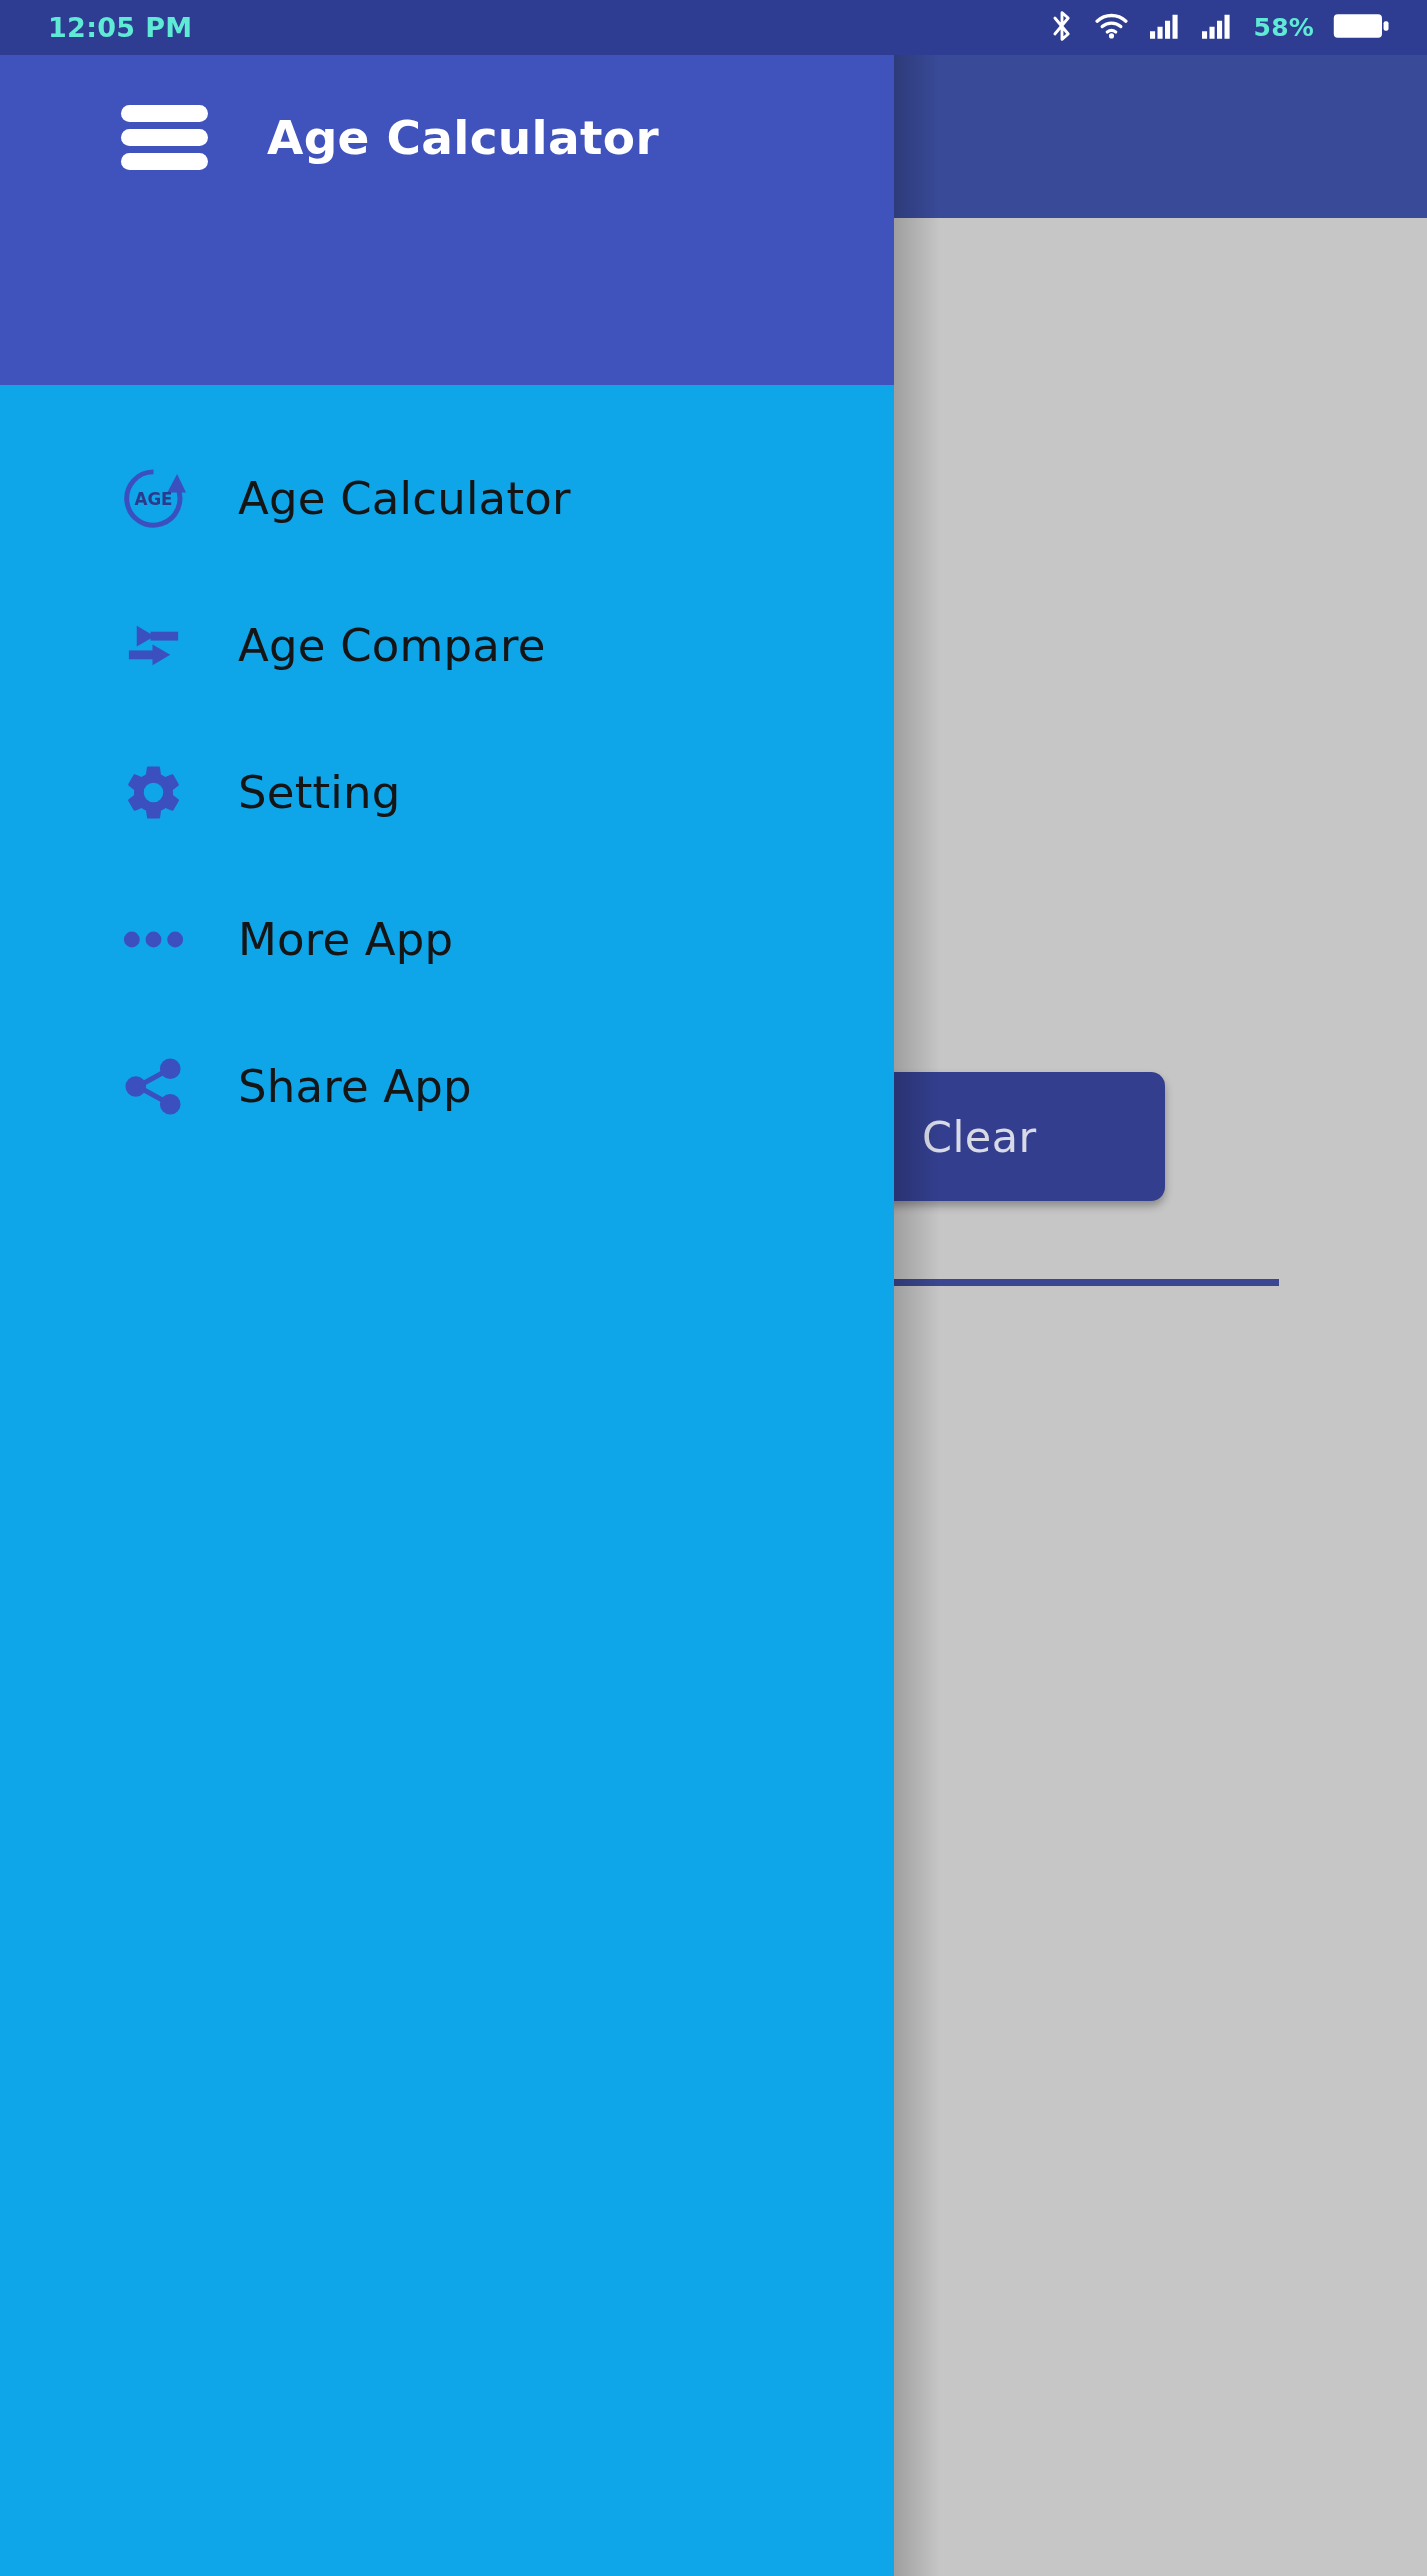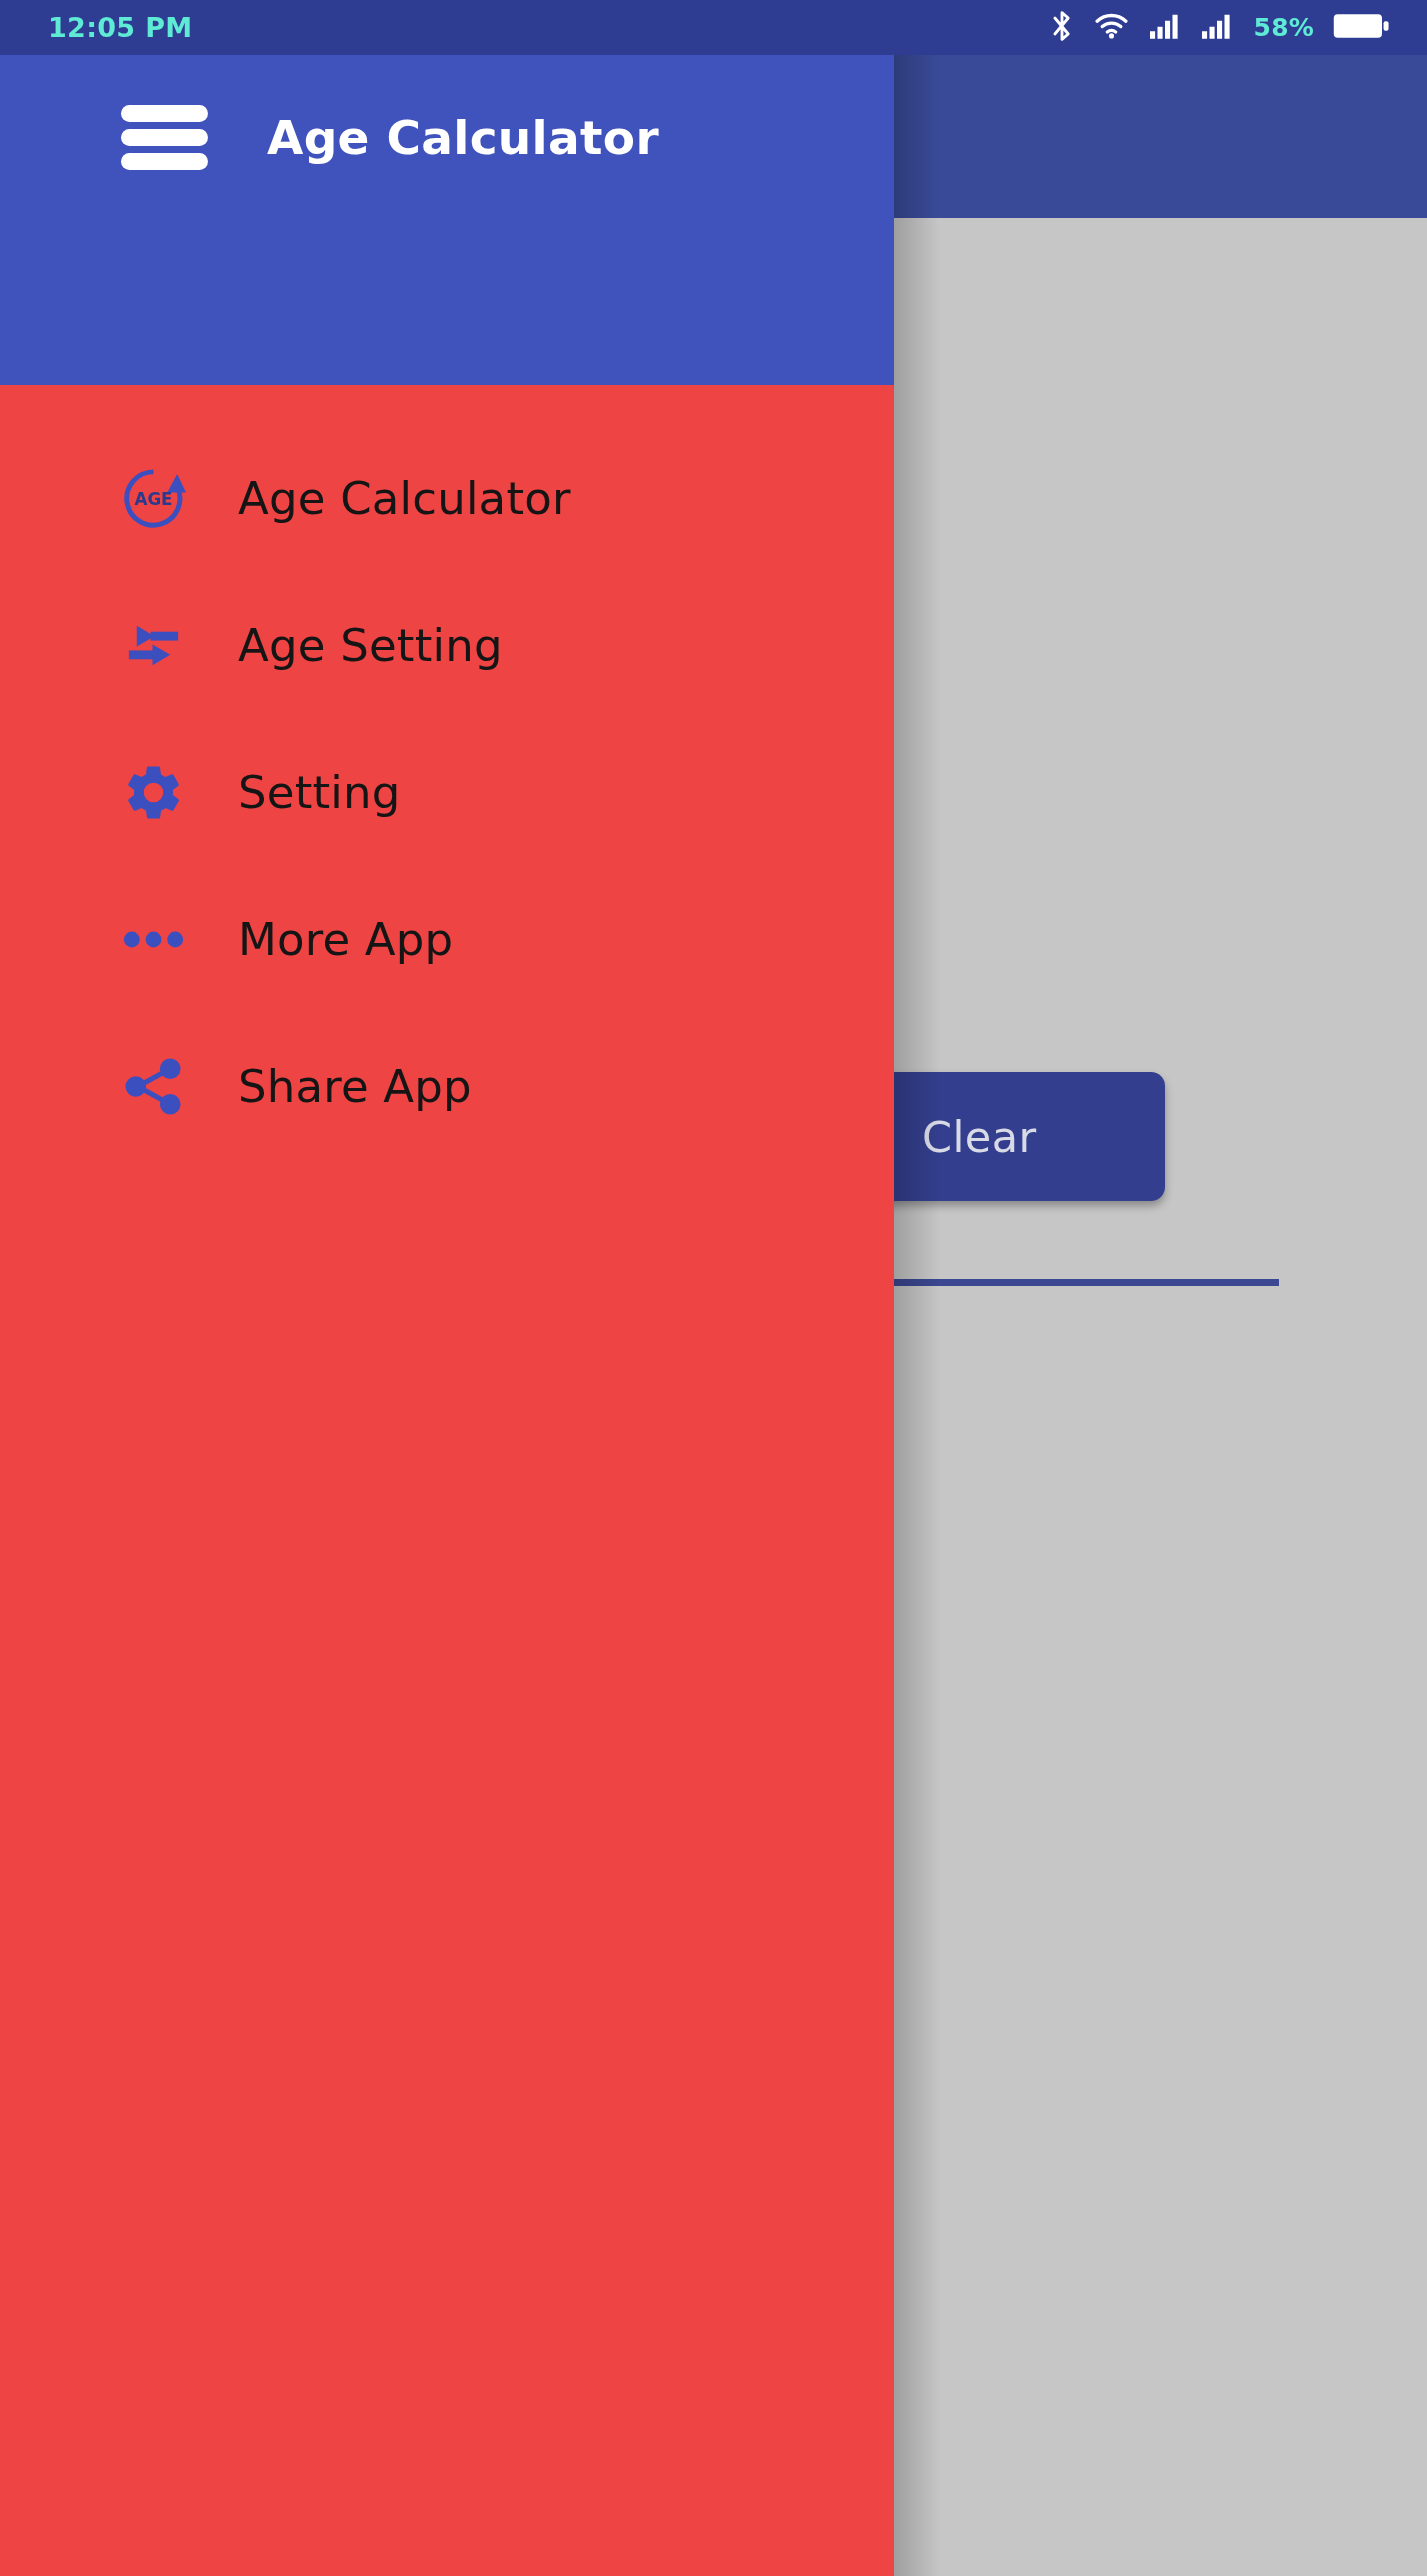--- a/index.html
+++ b/index.html
@@ -85,21 +85,21 @@
     position:absolute; left:894px; top:0;
     width:46px; height:2576px;
     background:linear-gradient(to right, rgba(0,0,0,0.20), rgba(0,0,0,0.0));
     pointer-events:none;
   }
 
   
   #drawer {
     position:absolute; left:0; top:55px;
     width:894px; height:2521px;
-    background:#ef4444;
+    background:#0ea5e9;
   }
   #drawer-header {
     position:absolute; left:0; top:0;
     width:894px; height:330px;
     background:#4052BC;
   }
   #drawer-topbar {
     position:absolute; left:0; top:0;
     width:894px; height:164px;
     display:flex; align-items:center;
@@ -192,21 +192,21 @@
         <span class="menu-icon">
           <svg width="65" height="65" viewBox="0 0 66 66">
             <g fill="#3C4FBF">
               <rect x="8" y="38" width="28" height="9"></rect>
               <polygon points="32,32 50,42.5 32,53"></polygon>
               <rect x="30" y="19" width="28" height="9"></rect>
               <polygon points="34,23.5 16,13 16,34"></polygon>
             </g>
           </svg>
         </span>
-        <span class="menu-label">Age Setting</span>
+        <span class="menu-label">Age Compare</span>
       </div>
 
       <div class="menu-item">
         <span class="menu-icon">
           <svg width="65" height="65" viewBox="0 0 24 24">
             <path fill="#3C4FBF" d="M19.14 12.94a7.07 7.07 0 0 0 0-1.88l2.03-1.58a.5.5 0 0 0 .12-.64l-1.92-3.32a.5.5 0 0 0-.6-.22l-2.39.96a7.3 7.3 0 0 0-1.62-.94l-.36-2.54a.5.5 0 0 0-.5-.42h-3.84a.5.5 0 0 0-.5.42l-.36 2.54c-.59.24-1.13.56-1.62.94l-2.39-.96a.5.5 0 0 0-.6.22L2.71 8.84a.5.5 0 0 0 .12.64l2.03 1.58a7.07 7.07 0 0 0 0 1.88l-2.03 1.58a.5.5 0 0 0-.12.64l1.92 3.32c.13.22.39.3.6.22l2.39-.96c.5.38 1.03.7 1.62.94l.36 2.54c.04.24.25.42.5.42h3.84c.25 0 .46-.18.5-.42l.36-2.54c.59-.24 1.13-.56 1.62-.94l2.39.96c.22.08.47 0 .6-.22l1.92-3.32a.5.5 0 0 0-.12-.64l-2.03-1.58zM12 15.6A3.6 3.6 0 1 1 12 8.4a3.6 3.6 0 0 1 0 7.2z"></path>
           </svg>
         </span>
         <span class="menu-label">Setting</span>
       </div>

